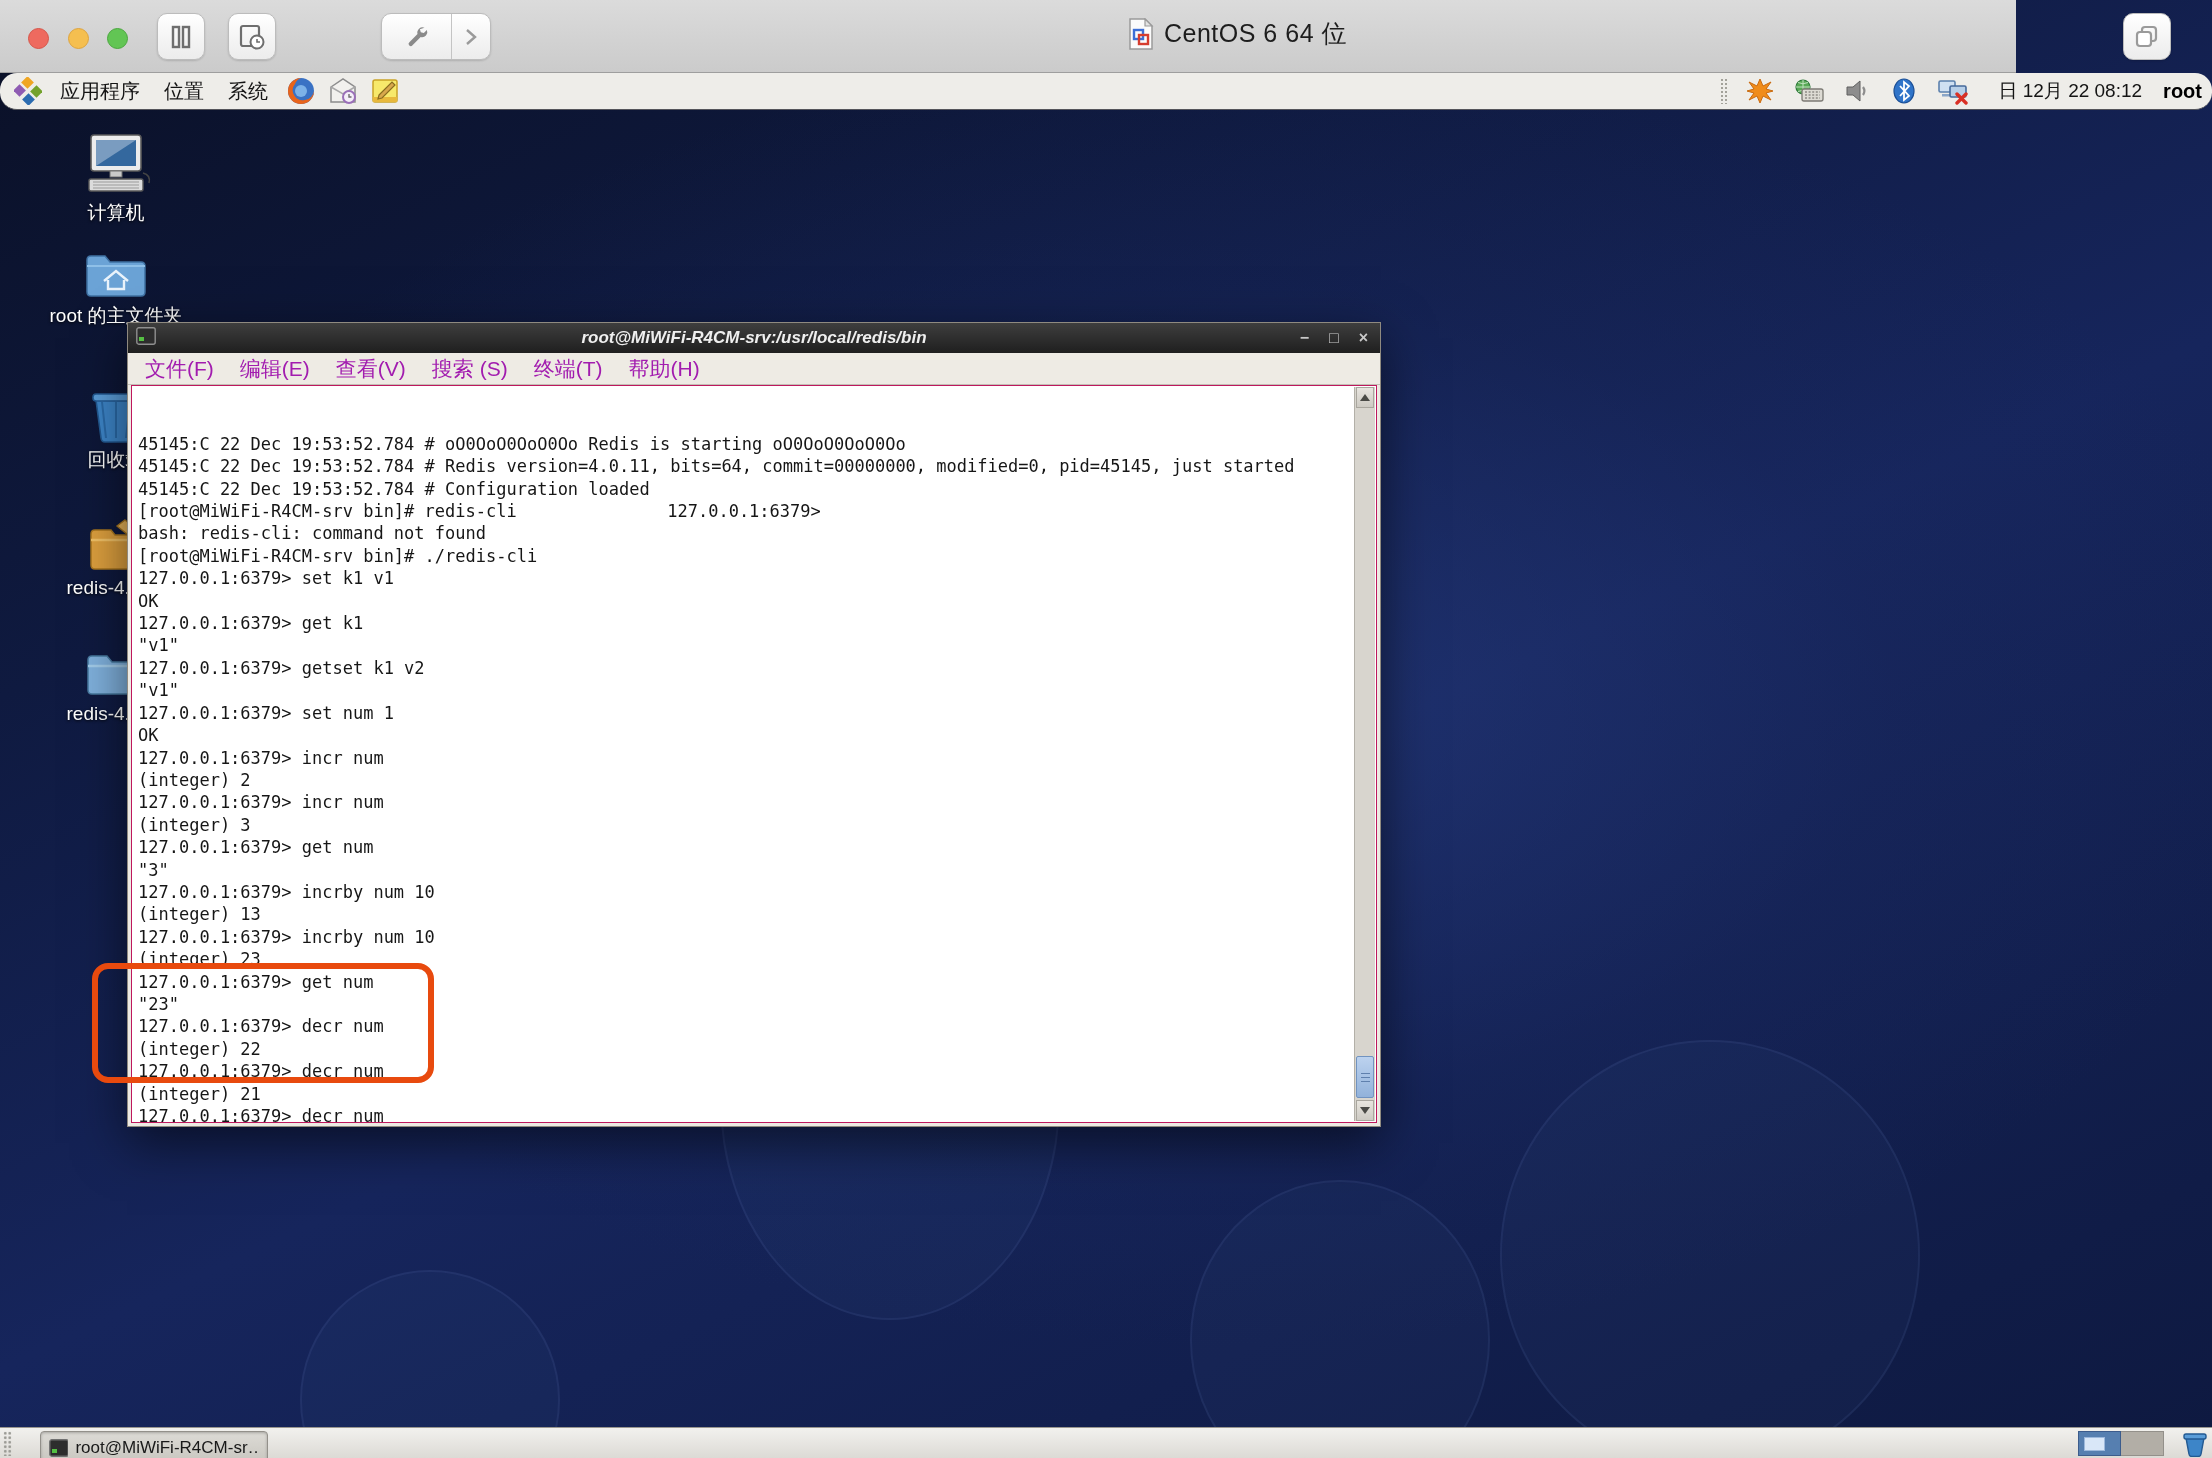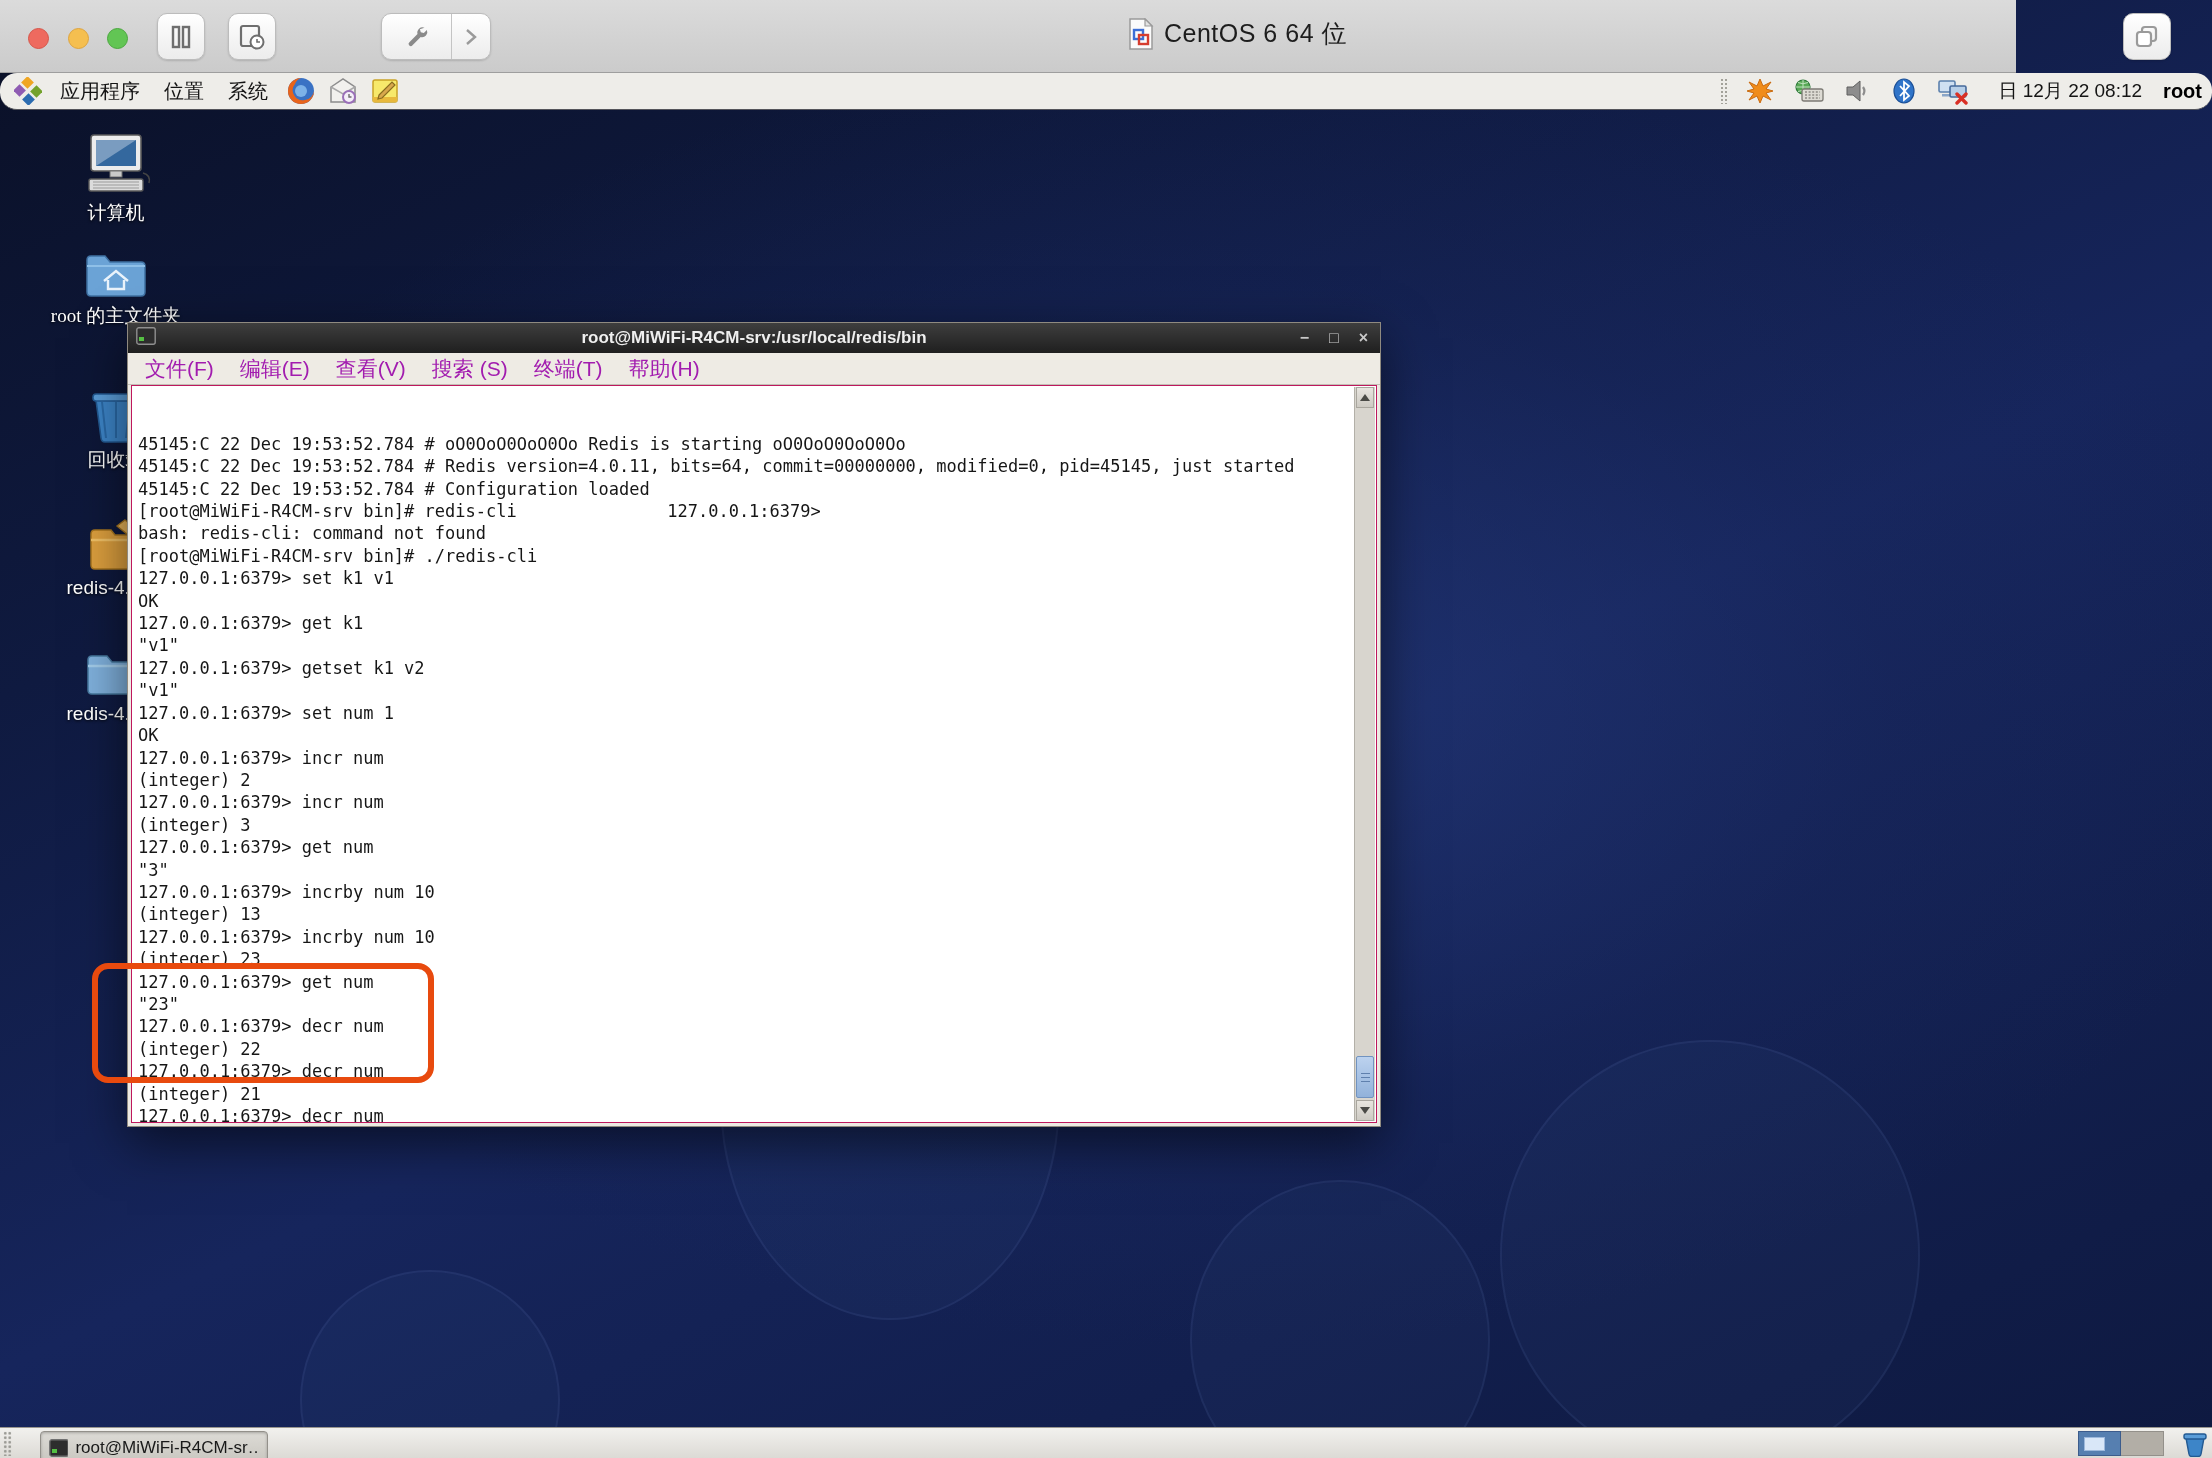--- a/index.html
+++ b/index.html
@@ -42,30 +42,30 @@
   .panel-right { margin-left:auto; display:flex; align-items:center; padding-right:10px; gap:9px; }
   .dots { width:8px; height:26px; margin-right:4px;
     background-image:radial-gradient(circle,#a3a29a 1.2px,transparent 1.4px); background-size:4px 4px; }
   .p-clock { font-size:19px; color:#141414; margin-left:14px; white-space:pre; }
   .p-user { font-size:20px; color:#000; font-weight:bold; margin-left:12px; }
 
   
   .desk-icon { position:absolute; width:140px; left:46px; text-align:center; z-index:2; }
   .di-art { display:flex; justify-content:center; align-items:flex-end; }
   .di-label { margin-top:3px; font-size:19px; color:#fff; text-shadow:0 1px 3px rgba(0,0,0,.9); white-space:nowrap; }
-  .dic-computer { top:133px; } .dic-home { top:250px;font-family:Liberation Serif, serif; } .dic-trash { top:388px; }
+  .dic-computer { top:133px; } .dic-home { top:250px; } .dic-trash { top:388px; }
   .dic-archive { top:518px; } .dic-folder { top:650px; }
 
   
   .term { position:absolute; left:127px; top:322px; width:1254px; height:805px; z-index:10;
     background:#edeae3; border:1px solid #8f8a80; box-shadow:0 16px 48px rgba(0,0,0,.55); }
   .t-titlebar { position:absolute; left:0; top:0; right:0; height:30px;
     background:linear-gradient(#3e3e3e,#1f1f1f); display:flex; align-items:center; }
   .t-appicon { margin-left:8px; }
-  .t-title { position:absolute; left:0; right:0; text-align:center; color:#efefef; font-weight:bold; font-size:17px; }
+  .t-title { position:absolute; left:0; right:0; text-align:center; color:#efefef; font-weight:bold; font-size:17px;font-style:italic; }
   .t-btns { margin-left:auto; display:flex; gap:20px; padding-right:12px; z-index:2; }
   .t-btn { color:#c9c9c9; font-size:16px; line-height:30px; font-weight:bold; }
   .t-menubar { position:absolute; left:0; top:30px; right:0; height:32px; background:#eeebe4;
     border-bottom:1px solid #c3bfb6; display:flex; align-items:center; padding-left:4px; }
   .t-menubar > div { font-size:21px; color:#a21caf; padding:0 13px; }
   .t-content { position:absolute; left:3px; right:3px; top:62px; bottom:3px;
     background:#ffffff; border:1px solid #be185d; }
   .t-text { position:absolute; left:6px; top:2px; right:26px; bottom:0;
     font-family:"DejaVu Sans Mono","Liberation Mono",monospace;
     font-size:17px; line-height:22.4px; color:#161616; white-space:pre; overflow:hidden; }

